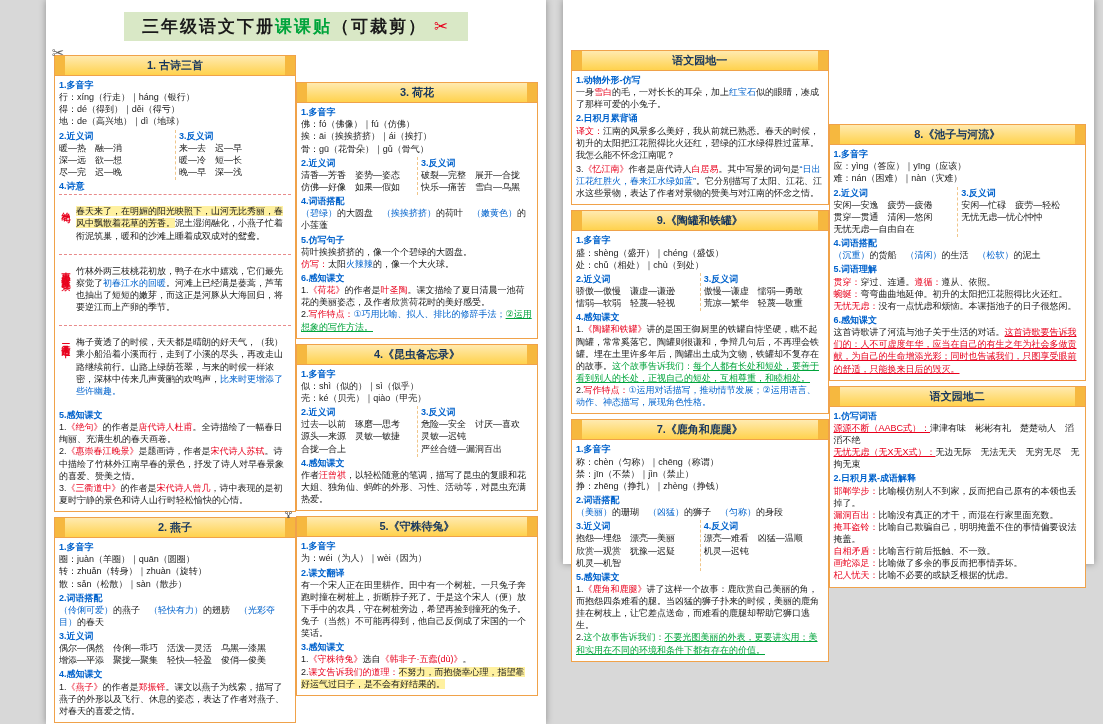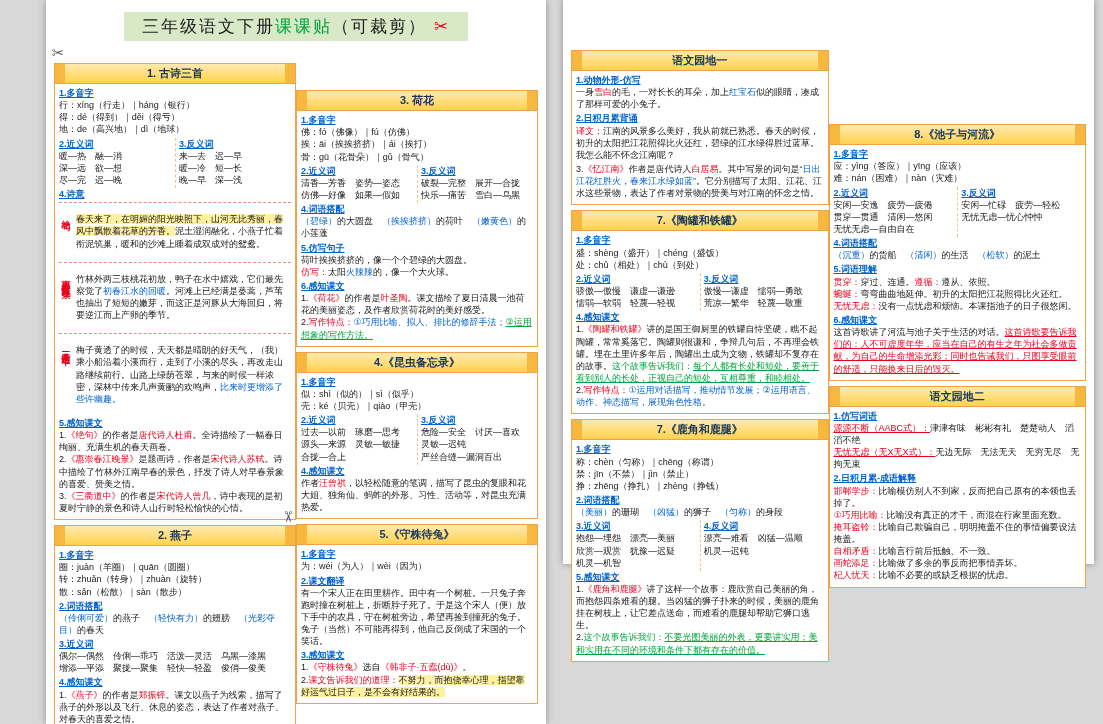--- a/index.html
+++ b/index.html
@@ -2,35 +2,35 @@
 <html><head>
 <meta charset="utf-8">
 <style>
   html,body{margin:0;padding:0;width:1103px;height:724px;overflow:hidden;
     background:#d8d8d8;font-family:"Liberation Sans","DejaVu Sans",sans-serif;}
   .page{position:absolute;top:0;background:#ffffff;box-shadow:0 0 7px rgba(0,0,0,.35);}
   #page-left{left:46px;width:500px;height:724px;}
   #page-right{left:563px;width:531px;height:564px;}
   .page-inner{padding:4px 8px 0 8px;position:relative;}
   #page-right .page-inner{padding-top:50px;}
-  .banner{margin:8px auto 22px auto;width:fit-content;background:#d9e8c6;
-    padding:3px 18px;font-size:17px;font-weight:normal;letter-spacing:2px;color:#222;}
+  .banner{margin:8px auto 14px auto;width:fit-content;background:#d9e8c6;
+    padding:3px 18px;font-size:17px;font-weight:bold;letter-spacing:2px;color:#222;}
   .cols{display:flex;gap:0;align-items:center;}
   .col{flex:1;min-width:0;}
   .section{border:1.5px solid #f0a24a;margin-bottom:5px;background:#fff;}
   .sec-header{position:relative;text-align:center;font-weight:bold;font-size:11px;
     color:#17365d;background:linear-gradient(180deg,#ffeab0,#ffd24d);
     border-bottom:1px solid #f0a24a;padding:2px 14px;}
   .sec-header::before,.sec-header::after{content:"";position:absolute;top:0;bottom:0;
     width:10px;background:#f6b83f;}
   .sec-header::before{left:0;} .sec-header::after{right:0;}
   .sec-body{padding:3px 4px;font-size:9px;line-height:1.35;color:#1a1a1a;}
   .block{margin-bottom:2px;}
   .line{margin:0;word-break:break-all;}
-  .lbl{color:#0062cc;text-decoration:underline;font-weight:bold;}
+  .lbl{color:#0062cc;font-weight:bold;}
   .pair{display:flex;gap:4px;}
   .pair-col{flex:1;min-width:0;border-left:1px dashed #f0c68a;padding-left:3px;}
   .pair-col:first-child{border-left:none;padding-left:0;}
   .poem-entry{display:flex;border-top:1px dashed #e88a8a;padding:10px 0;margin-top:2px;}
   .poem-title{writing-mode:vertical-rl;color:#e8001c;font-weight:bold;
     flex:0 0 13px;font-size:9px;letter-spacing:2px;margin-right:4px;}
   .poem-text{flex:1;word-break:break-all;}
   .c-k{color:#1a1a1a}.c-r{color:#e8001c}.c-g{color:#00a43b}
   .c-bu{color:#0062cc;}
   .c-ru{color:#e8001c;text-decoration:underline}
@@ -236,21 +236,21 @@
               <div class="block">
                 <div class="line"><span class="lbl">2.日积月累背诵</span></div>
                 <div class="line"><span class="c-r">译文：</span><span class="c-k">江南的风景多么美好，我从前就已熟悉。春天的时候，初升的太阳把江花照得比火还红，碧绿的江水绿得胜过蓝草。我怎么能不怀念江南呢？</span></div>
               </div>
               <div class="block">
                 <div class="line"><span class="c-k">3.</span><span class="c-r">《忆江南》</span><span class="c-k">作者是唐代诗人</span><span class="c-r">白居易</span><span class="c-k">。其中写景的词句是</span><span class="c-bu">“日出江花红胜火，春来江水绿如蓝”</span><span class="c-k">。它分别描写了太阳、江花、江水这些景物，表达了作者对景物的赞美与对江南的怀念之情。</span></div>
               </div>
             </div>
           </div>
           <div class="section">
-            <div class="sec-header">7.《陶罐和铁罐》</div>
+            <div class="sec-header">9.《陶罐和铁罐》</div>
             <div class="sec-body">
               <div class="block">
                 <div class="line"><span class="lbl">1.多音字</span></div>
                 <div class="line"><span class="c-k">盛：shèng（盛开）｜chéng（盛饭）</span></div>
                 <div class="line"><span class="c-k">处：chǔ（相处）｜chù（到处）</span></div>
               </div>
               <div class="pair">
                 <div class="pair-col">
                   <div class="block">
                     <div class="line"><span class="lbl">2.近义词</span></div>
@@ -357,21 +357,21 @@
             <div class="sec-header">语文园地二</div>
             <div class="sec-body">
               <div class="block">
                 <div class="line"><span class="lbl">1.仿写词语</span></div>
                 <div class="line"><span class="c-ru">源源不断（AABC式）：</span><span class="c-k">津津有味　彬彬有礼　楚楚动人　滔滔不绝</span></div>
                 <div class="line"><span class="c-ru">无忧无虑（无X无X式）：</span><span class="c-k">无边无际　无法无天　无穷无尽　无拘无束</span></div>
               </div>
               <div class="block">
                 <div class="line"><span class="lbl">2.日积月累-成语解释</span></div>
                 <div class="line"><span class="c-r">邯郸学步：</span><span class="c-k">比喻模仿别人不到家，反而把自己原有的本领也丢掉了。</span></div>
-                <div class="line"><span class="c-r">①巧用比喻：</span><span class="c-k">比喻没有真正的才干，而混在行家里面充数。</span></div>
+                <div class="line"><span class="c-r">漏洞百出：</span><span class="c-k">比喻没有真正的才干，而混在行家里面充数。</span></div>
                 <div class="line"><span class="c-r">掩耳盗铃：</span><span class="c-k">比喻自己欺骗自己，明明掩盖不住的事情偏要设法掩盖。</span></div>
                 <div class="line"><span class="c-r">自相矛盾：</span><span class="c-k">比喻言行前后抵触、不一致。</span></div>
                 <div class="line"><span class="c-r">画蛇添足：</span><span class="c-k">比喻做了多余的事反而把事情弄坏。</span></div>
                 <div class="line"><span class="c-r">杞人忧天：</span><span class="c-k">比喻不必要的或缺乏根据的忧虑。</span></div>
               </div>
             </div>
           </div>
         </div>
       </div>
   </div>

